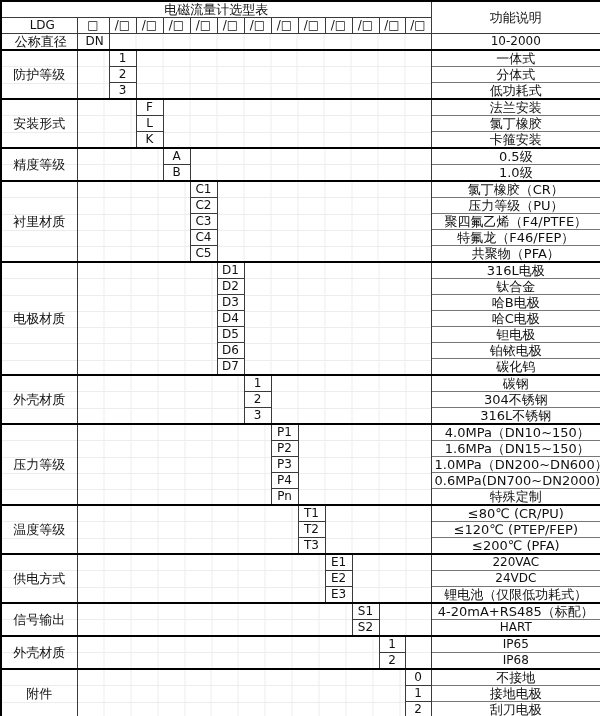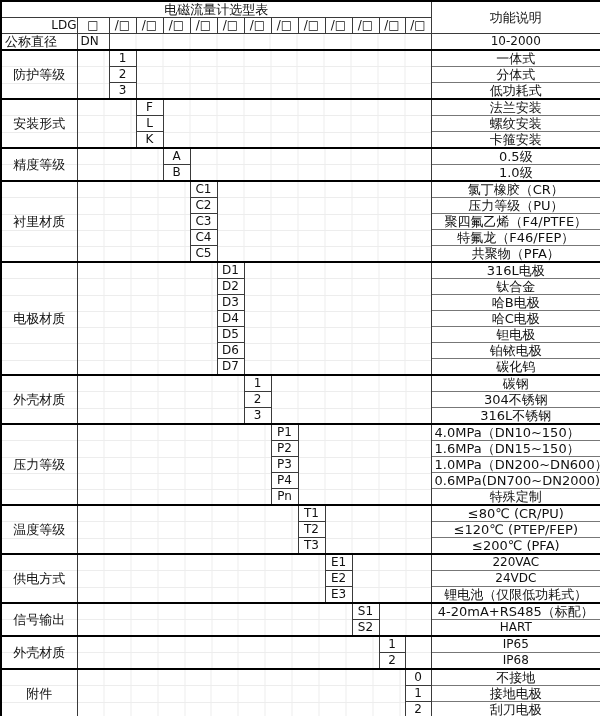--- a/index.html
+++ b/index.html
@@ -28,22 +28,22 @@
       transparent 0, transparent 15.3px, #ececec 15.3px, #ececec 16.3px);
   }
   .gap{
     background-image:
       repeating-linear-gradient(to bottom,
         transparent 0, transparent 15.3px, #ededed 15.3px, #ededed 16.3px),
       repeating-linear-gradient(to right,
         transparent 0, transparent 25.9px, #ededed 25.9px, #ededed 26.9px);
   }
   
-  .alL{text-align:left;padding-left:3px;}
-  .alL8{text-align:right;padding-left:6px;}
+  .alL{text-align:center;padding-left:3px;}
+  .alL8{text-align:center;padding-left:6px;}
   .title{font-size:13px;}
   .latin{font-size:12px;}
 </style>
 </head>
 <body>
 
 <div class="sheet">
 <table class="sel">
 <colgroup>
   <col style="width:76px">
@@ -111,21 +111,21 @@
 
 <tr class="bs">
   <td rowspan="3" class="lbl vr">安装形式</td>
   <td rowspan="3" colspan="2" class="gap"></td>
   <td class="code">F</td>
   <td rowspan="3" colspan="10" class="gap"></td>
   <td class="desc">法兰安装</td>
 </tr>
 <tr>
   <td class="code">L</td>
-  <td class="desc">螺纹安装</td>
+  <td class="desc">氯丁橡胶</td>
 </tr>
 <tr>
   <td class="code">K</td>
   <td class="desc">卡箍安装</td>
 </tr>
 
 <tr class="bs">
   <td rowspan="2" class="lbl vr">精度等级</td>
   <td rowspan="2" colspan="3" class="gap"></td>
   <td class="code">A</td>

